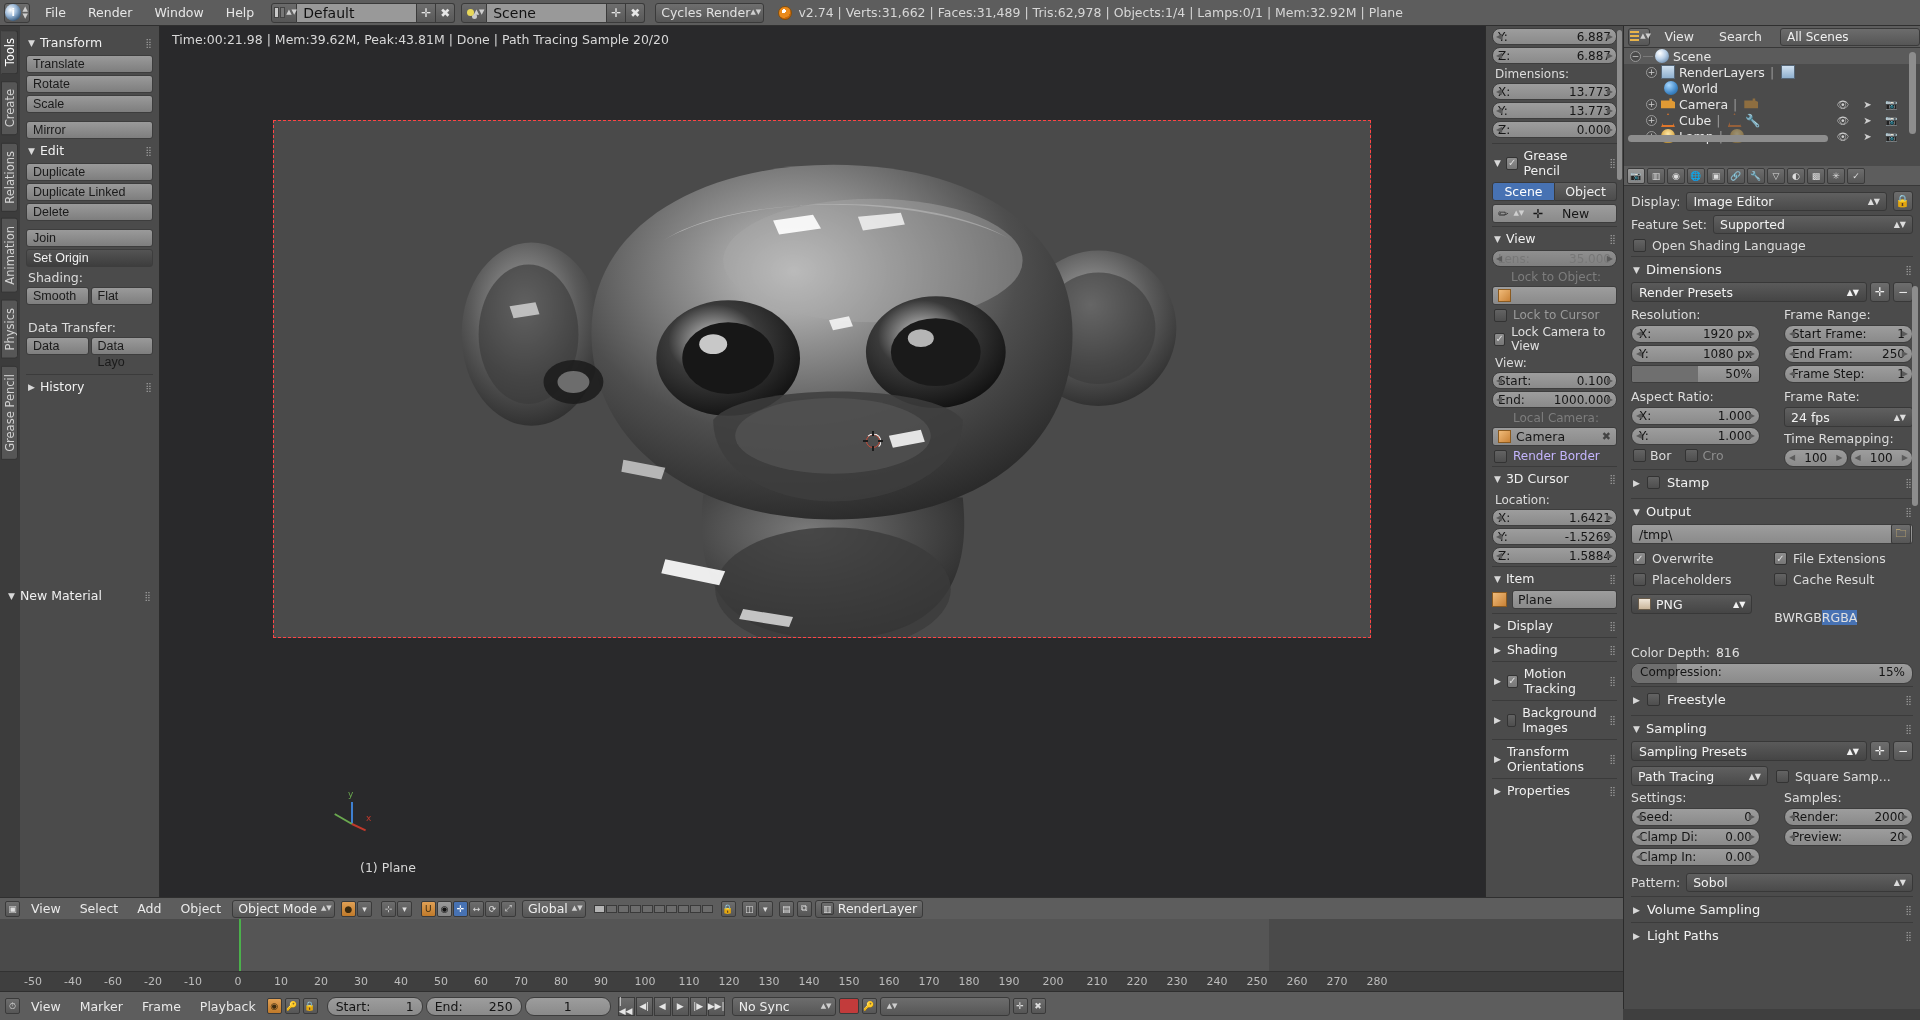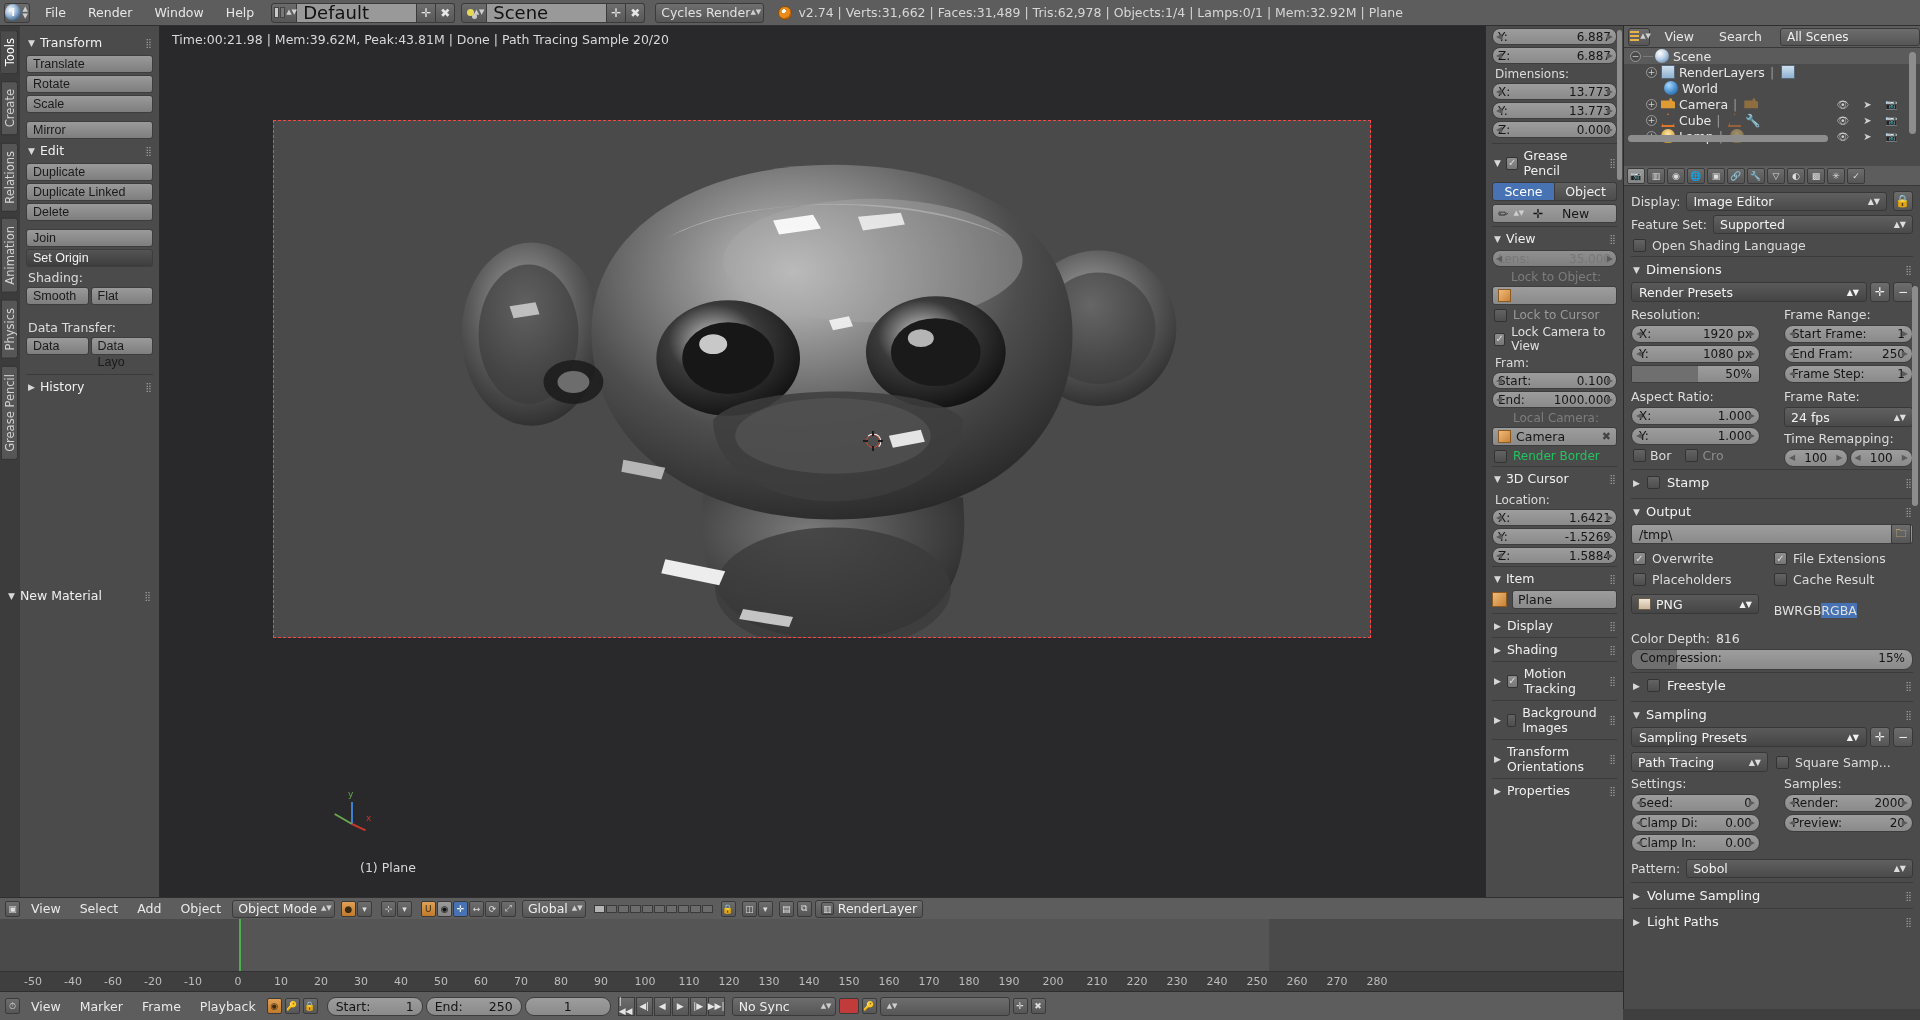--- a/index.html
+++ b/index.html
@@ -18,21 +18,21 @@
     display:flex;align-items:center;justify-content:center;color:#fff;font-size:10px;font-weight:bold;}
   .spin { display:inline-block;width:8px;font-size:7px;line-height:7px;color:#cfcfcf;text-align:center;}
   .menu-item { padding:2px 11px; font-size:12.5px; color:#e7e7e7; cursor:default; }
   .tb-sel { display:flex; align-items:center; height:20px; margin-left:6px; }
   .tb-pick { width:26px;height:20px;background:linear-gradient(#6b6b6b,#565656);
     border:1px solid #3a3a3a;border-radius:3px 0 0 3px;display:flex;align-items:center;
     justify-content:center;gap:1px;}
   .sq { width:5px;height:11px;background:#c9c9c9;border:1px solid #444;}
   .sq.d { background:#777; }
   .tb-field { height:20px; min-width:120px; background:#999; border:1px solid #3a3a3a;
-    border-left:none; color:#111; font-size:18px; display:flex; align-items:center; padding:0 6px;}
+    border-left:none; color:#111; font-size:14px; display:flex; align-items:center; padding:0 6px;}
   .tb-btn { width:19px;height:20px;background:linear-gradient(#6e6e6e,#585858);
     border:1px solid #3a3a3a;border-left:none;display:flex;align-items:center;
     justify-content:center;font-size:12px;color:#e6e6e6;}
   .tb-btn.last{ border-radius:0 3px 3px 0;}
   .scene-icon{ width:26px;height:20px;background:linear-gradient(#6b6b6b,#565656);
     border:1px solid #3a3a3a;border-radius:3px 0 0 3px;display:flex;align-items:center;justify-content:center;}
   .dot-y{width:7px;height:7px;border-radius:50%;background:#e8d85a;box-shadow:4px 4px 0 -1px #c9c9c9;}
   .engine { height:20px; min-width:104px; margin-left:10px; background:linear-gradient(#6e6e6e,#555);
     border:1px solid #3a3a3a; border-radius:3px; display:flex; align-items:center;
     justify-content:space-between; padding:0 5px; font-size:12.5px;}
@@ -516,42 +516,42 @@
         <span></span>
       </div>
       <div class="cbrow">
         <span class="cbox"></span>
         <span style="color:#9a9a9a">Lock to Cursor</span>
       </div>
       <div class="cbrow">
         <span class="cbox ck">✓</span>
         <span>Lock Camera to View</span>
       </div>
-      <div class="np-lbl">Fram:</div>
+      <div class="np-lbl">View:</div>
       <div class="fld">
         <span class="ar l">◀</span>
         <span class="nm">Start:</span>
         <span class="vl">0.100</span>
         <span class="ar r">▶</span>
       </div>
       <div class="fld">
         <span class="ar l">◀</span>
         <span class="nm">End:</span>
         <span class="vl">1000.000</span>
         <span class="ar r">▶</span>
       </div>
       <div class="np-lbl dim">Local Camera:</div>
       <div class="objfld">
         <span class="cubeicon"></span>
         <span>Camera</span>
         <span class="xbtn">✖</span>
       </div>
       <div class="cbrow">
         <span class="cbox"></span>
-        <span style="color:#22c55e">Render Border</span>
+        <span style="color:#c4b5fd">Render Border</span>
       </div>
 
       <div class="np-hdr sub">
         <span class="tri">▼</span>
         <span>3D Cursor</span>
         <span class="grip">⣿</span>
       </div>
       <div class="np-lbl">Location:</div>
       <div class="fld">
         <span class="ar l">◀</span>
@@ -860,21 +860,21 @@
           <span class="cbox"></span>
           <span class="p-lab">Cache Result</span>
         </span>
       </div>
       <div style="display:flex;gap:6px;margin:4px 0">
         <span class="imgfmt">
           <span class="pngico"></span>
           <span>PNG</span>
           <span class="cv" style="margin-left:auto;font-size:8px">▲▼</span>
         </span>
-        <span class="seg3" style="flex:1.6;margin:9px">
+        <span class="seg3" style="flex:1.6;margin:16px">
           <span>BW</span>
           <span>RGB</span>
           <span class="on">RGBA</span>
         </span>
       </div>
       <div class="depth">
         <span class="p-lab">Color Depth:</span>
         <span class="seg">
           <span>8</span>
           <span>16</span>

